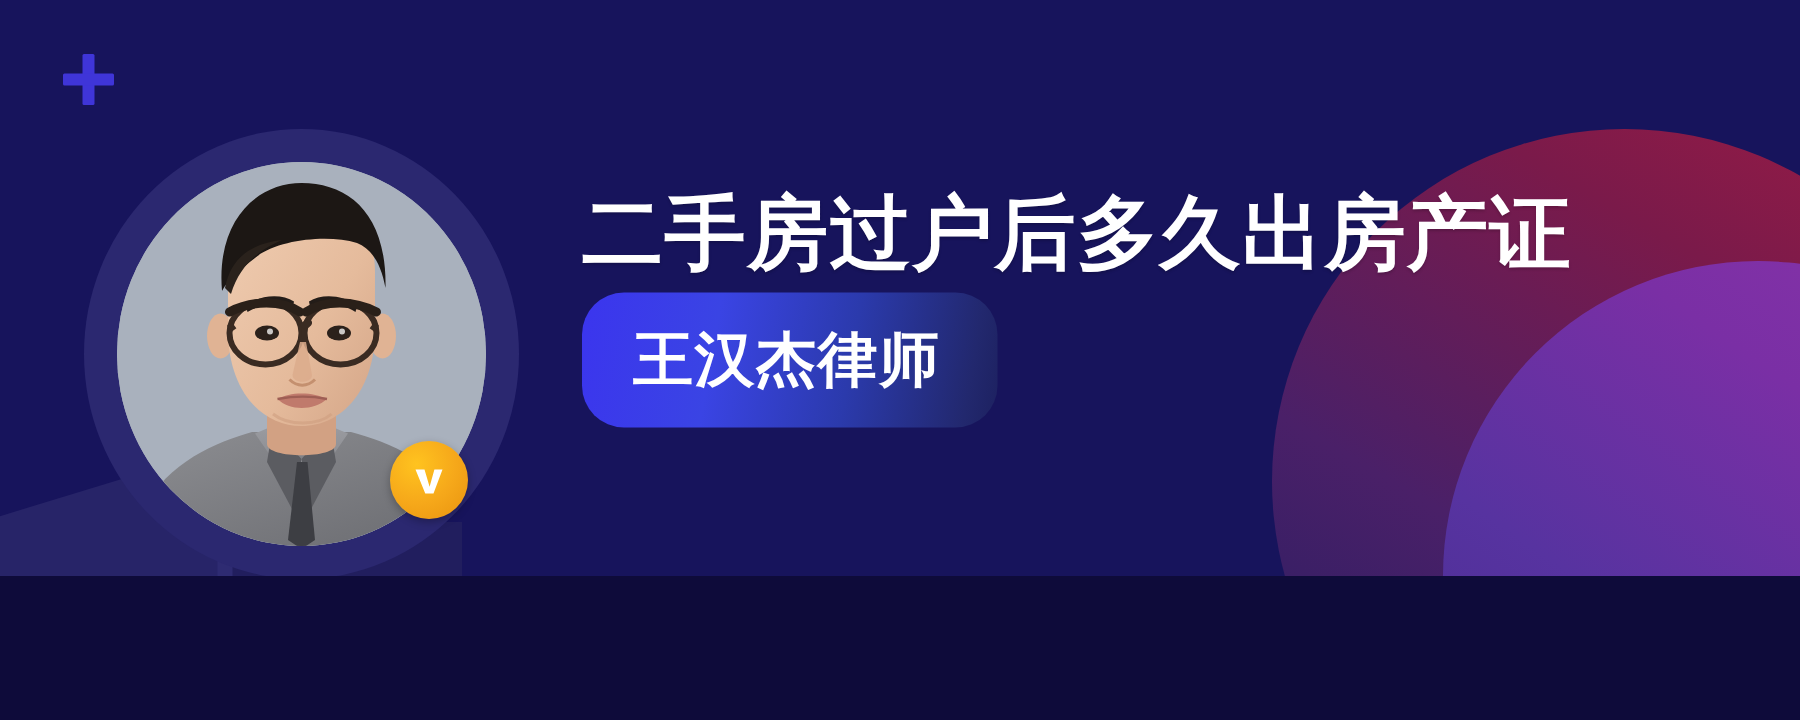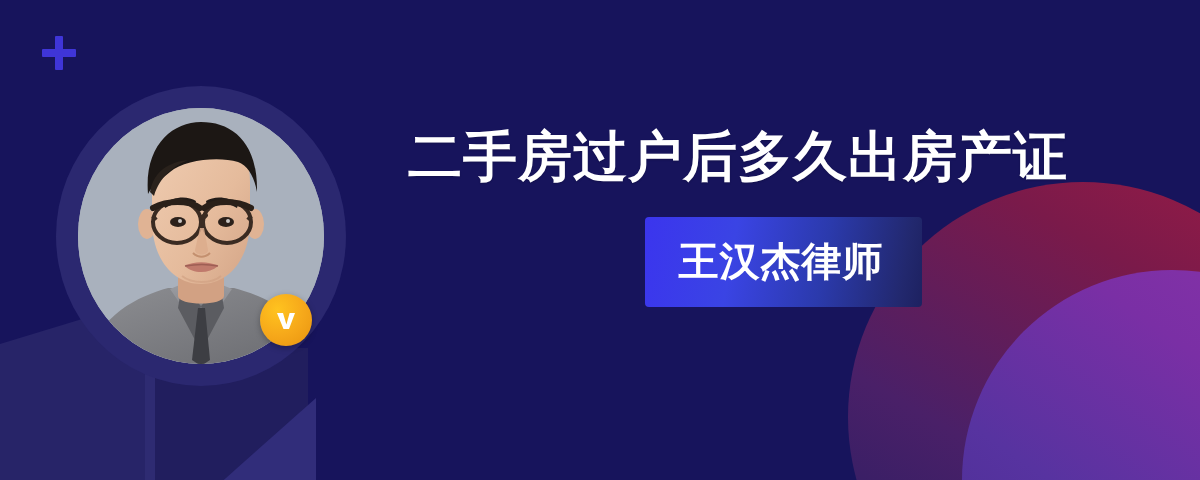--- a/index.html
+++ b/index.html
@@ -7,24 +7,23 @@
     padding: 0;
     background: #0e0b3a;
   }
   body {
     font-family: "Liberation Sans", "DejaVu Sans", sans-serif;
   }
 
   .banner {
     position: relative;
     width: 1200px;
-    height: 480px;
+    height: 384px;
     overflow: hidden;
     background: #17145c;
-    text-align: center;
   }
 
   
   .bg-layer {
     position: absolute;
     inset: 0;
     overflow: hidden;
   }
 
   
@@ -159,26 +158,25 @@
     margin: 0;
     color: #ffffff;
     font-size: 54px;
     font-weight: bold;
     line-height: 1.42;
     letter-spacing: 1px;
     max-width: 700px;
     text-shadow: 0 1px 2px rgba(0,0,0,0.18);
   }
   .name-badge {
-    margin-top: 22px;
     display: inline-flex;
     align-items: center;
     height: 90px;
     padding: 0 38px 0 34px;
-    border-radius: 4px;
+    border-radius: 28px;
     background: linear-gradient(100deg, #3b35ee 0%, #3a44e4 32%, #2b3aac 64%, #22286e 92%, #1d2160 100%);
     box-sizing: border-box;
   }
   .name-badge-label {
     color: #ffffff;
     font-size: 40px;
     font-weight: bold;
     letter-spacing: 1px;
     white-space: nowrap;
   }

